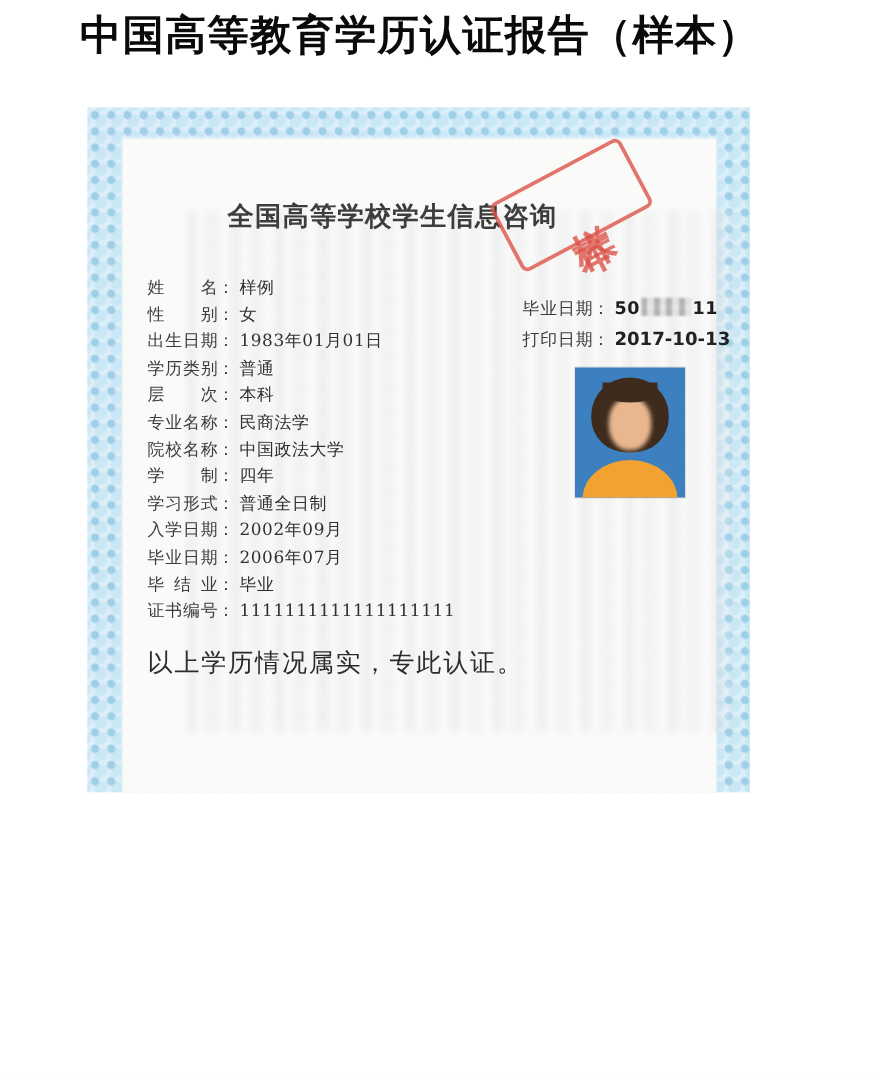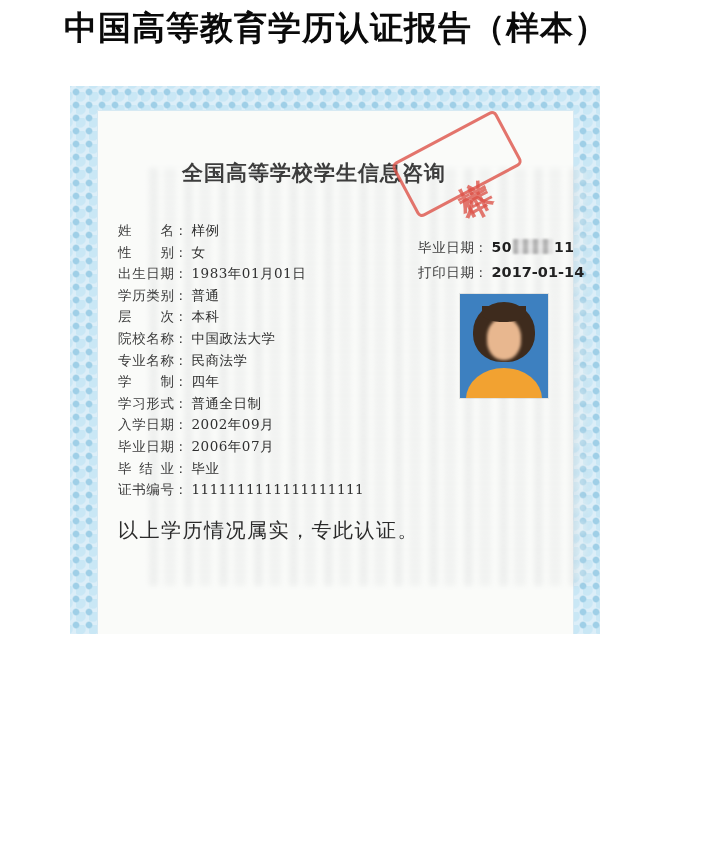--- a/index.html
+++ b/index.html
@@ -100,39 +100,39 @@
 
     <div class="sample-stamp">
       <span class="txt">样本</span>
     </div>
 
     <div class="meta">
       <div class="row">
         <span class="lbl">毕业日期</span><span class="sep">：</span><span class="bigval">50</span><span class="redacted"></span><span class="bigval">11</span>
       </div>
       <div class="row">
-        <span class="lbl">打印日期</span><span class="sep">：</span><span class="dateval">2017-01-14</span>
+        <span class="lbl">打印日期</span><span class="sep">：</span><span class="dateval">2017-10-13</span>
       </div>
     </div>
 
     <div class="photo">
       <div class="hair"></div>
       <div class="face"></div>
       <div class="fringe"></div>
       <div class="shirt"></div>
     </div>
 
     <div class="fields">
       <div class="row"><span class="lbl">姓名</span><span class="sep">：</span><span class="val">样例</span></div>
       <div class="row"><span class="lbl">性别</span><span class="sep">：</span><span class="val">女</span></div>
       <div class="row"><span class="lbl">出生日期</span><span class="sep">：</span><span class="val">1983年01月01日</span></div>
       <div class="row"><span class="lbl">学历类别</span><span class="sep">：</span><span class="val">普通</span></div>
       <div class="row"><span class="lbl">层次</span><span class="sep">：</span><span class="val">本科</span></div>
+      <div class="row"><span class="lbl">专业名称</span><span class="sep">：</span><span class="val">民商法学</span></div>
       <div class="row"><span class="lbl">院校名称</span><span class="sep">：</span><span class="val">中国政法大学</span></div>
-      <div class="row"><span class="lbl">专业名称</span><span class="sep">：</span><span class="val">民商法学</span></div>
       <div class="row"><span class="lbl">学制</span><span class="sep">：</span><span class="val">四年</span></div>
       <div class="row"><span class="lbl">学习形式</span><span class="sep">：</span><span class="val">普通全日制</span></div>
       <div class="row"><span class="lbl">入学日期</span><span class="sep">：</span><span class="val">2002年09月</span></div>
       <div class="row"><span class="lbl">毕业日期</span><span class="sep">：</span><span class="val">2006年07月</span></div>
       <div class="row"><span class="lbl">毕结业</span><span class="sep">：</span><span class="val">毕业</span></div>
       <div class="row"><span class="lbl">证书编号</span><span class="sep">：</span><span class="val">1111111111111111111</span></div>
     </div>
 
     <div class="conclusion">以上学历情况属实，专此认证。</div>
 

